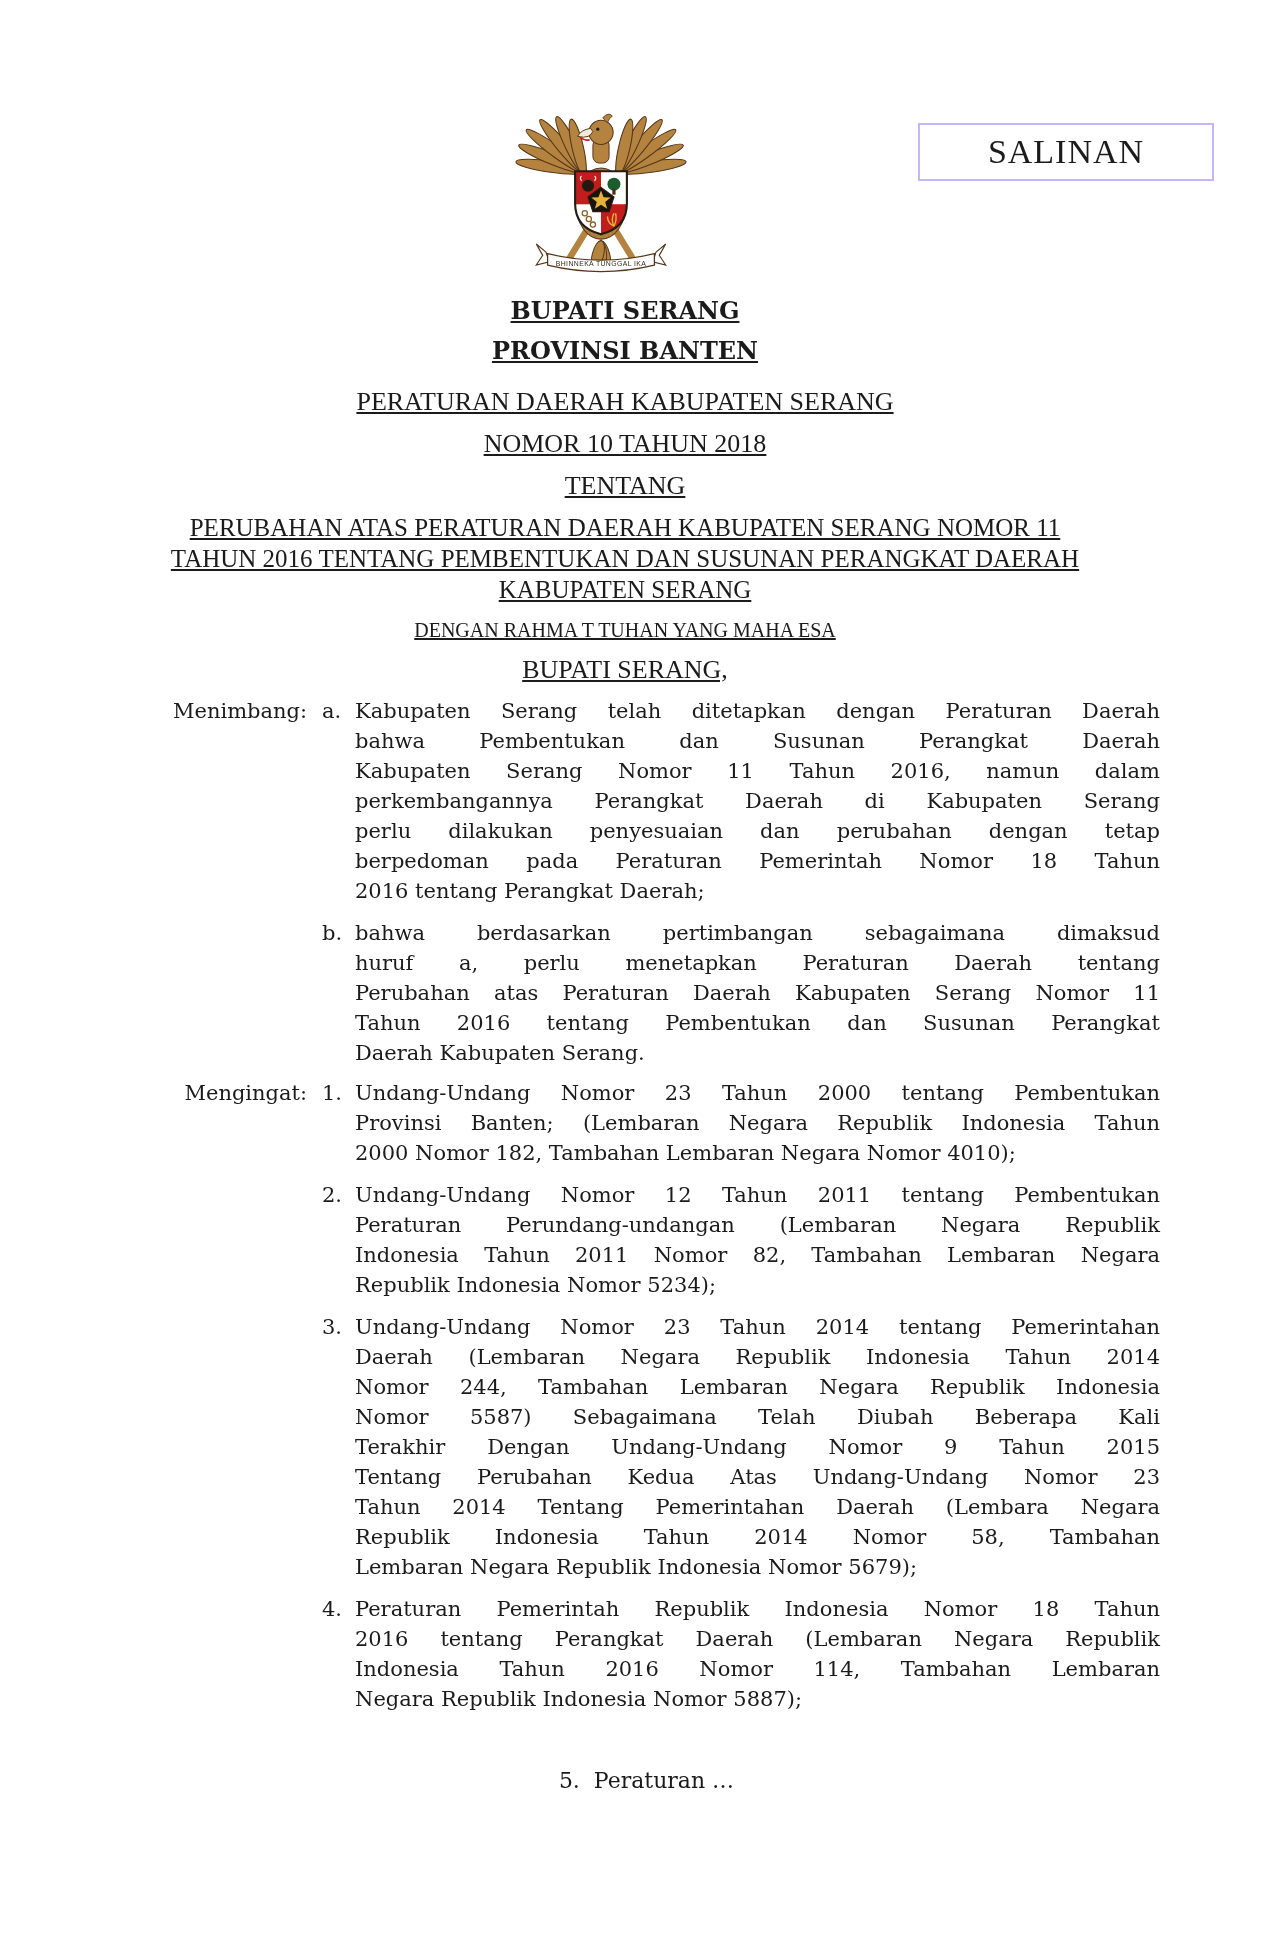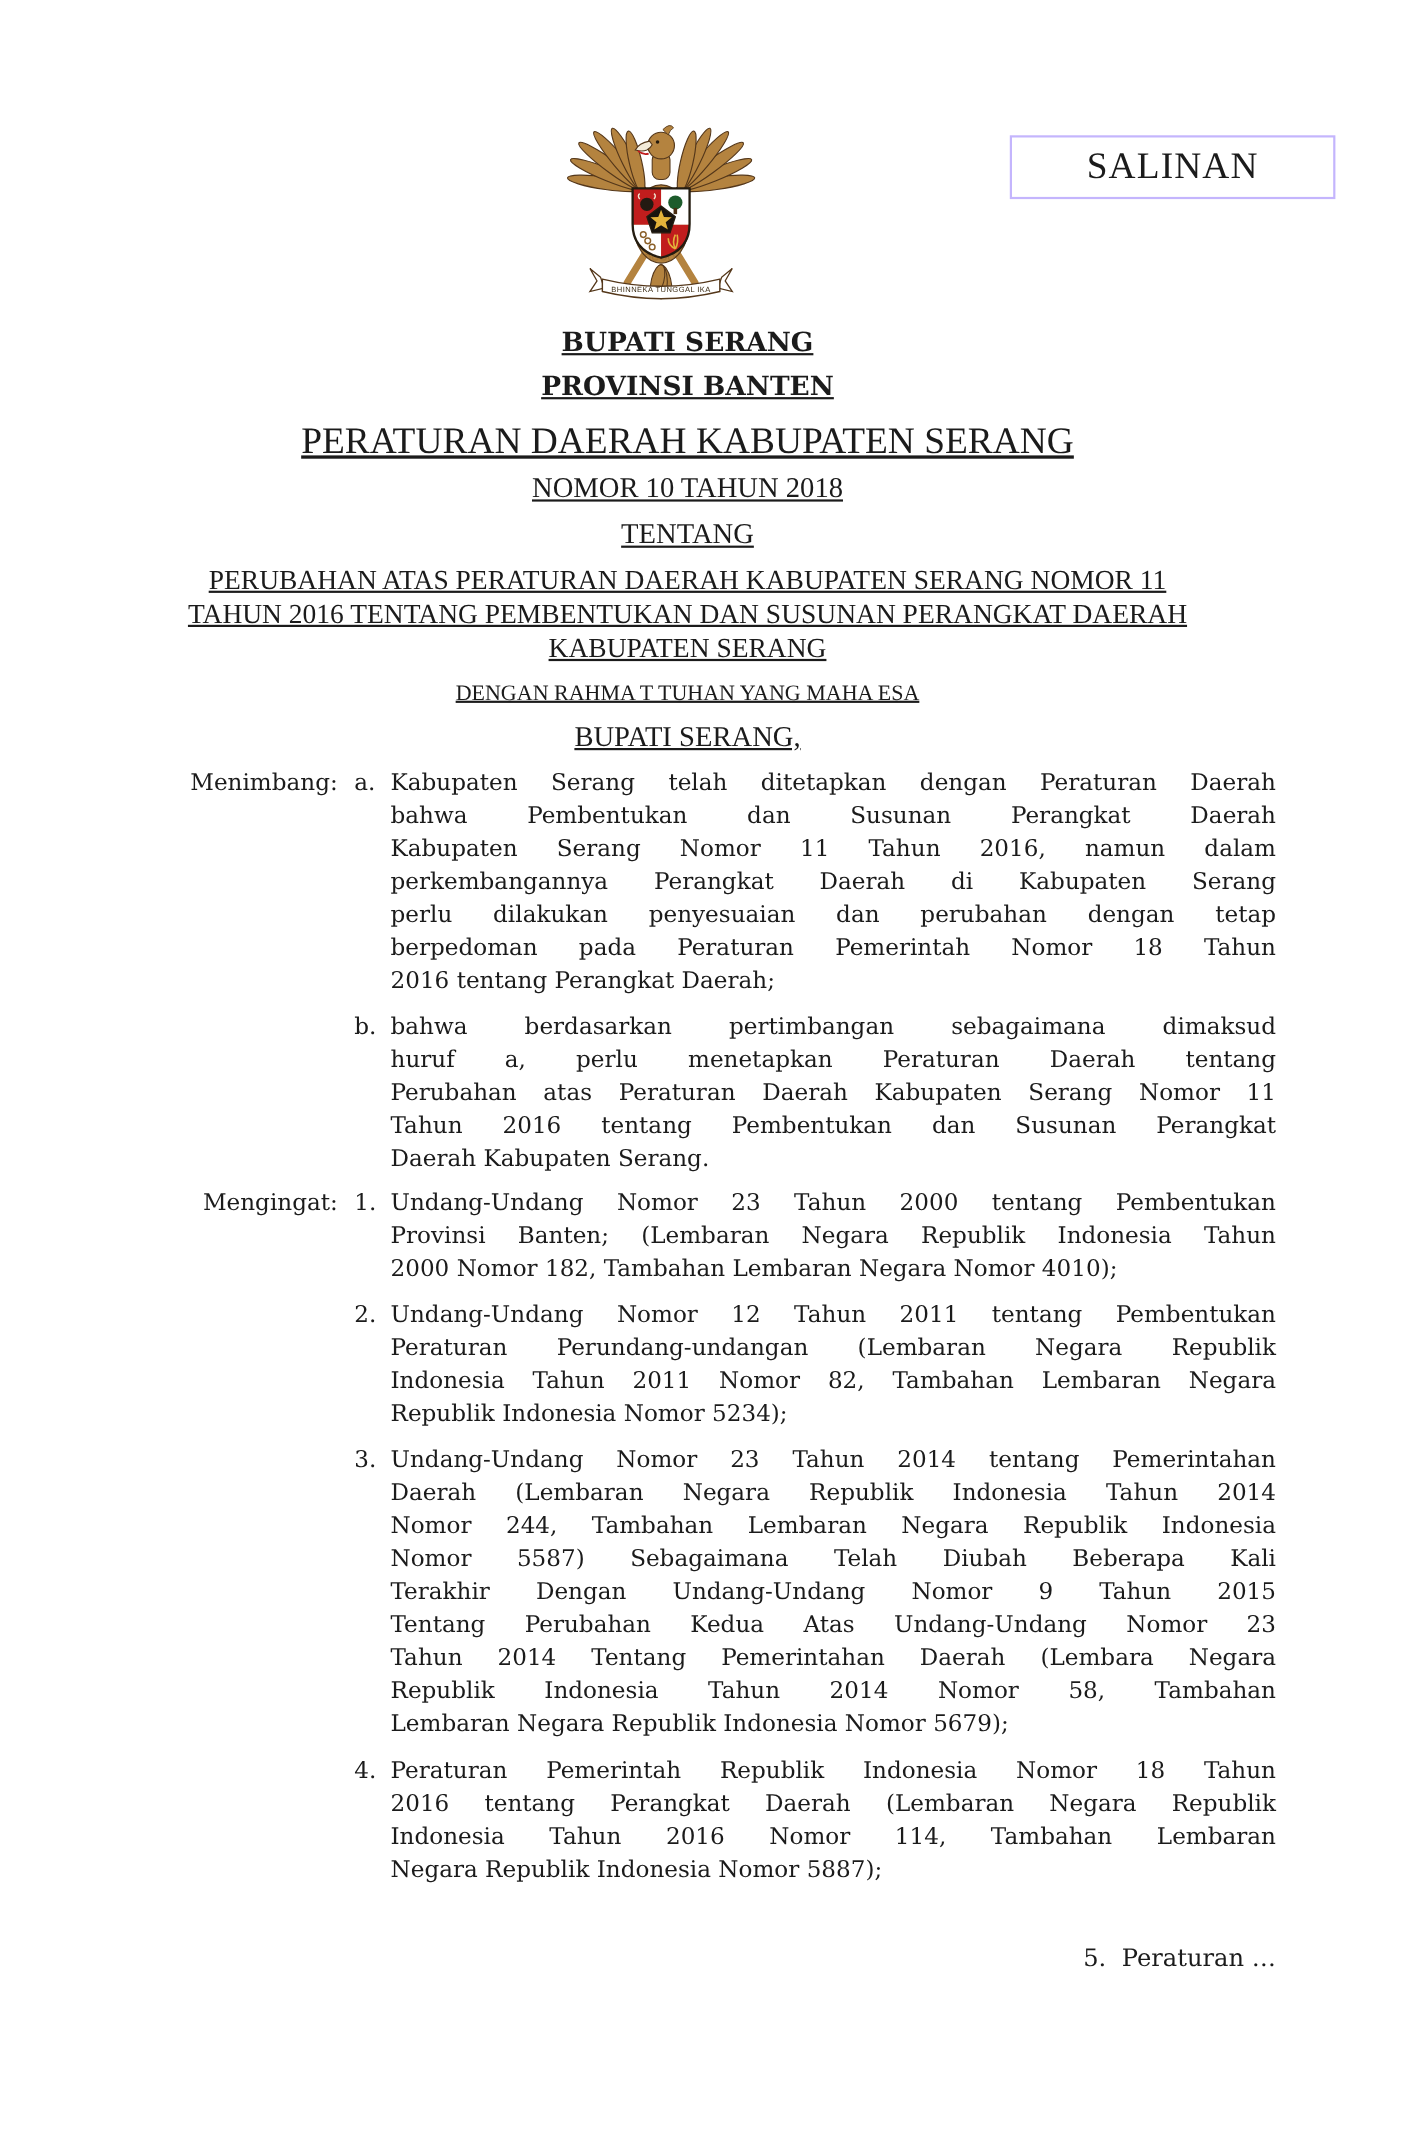--- a/index.html
+++ b/index.html
@@ -14,38 +14,38 @@
   .stamp{
     position:absolute;left:918px;top:123px;width:292px;height:54px;
     border:2px solid #c4b5fd;display:flex;align-items:center;justify-content:center;
     font-family:"Liberation Serif",serif;font-size:34px;letter-spacing:1px;
   }
   .emblem{position:absolute;left:512px;top:90px;width:178px;height:198px;}
   .content{position:absolute;left:0;top:294px;width:1276px;}
   .center-col{margin-left:128px;width:994px;text-align:center;text-decoration:underline;}
   .h-bold{font-size:24px;font-weight:bold;line-height:34px;}
   .h-bold + .h-bold{margin-top:6px;}
-  .t-doc{font-family:"Liberation Serif",serif;font-size:34px;line-height:32px;margin-top:18px;}
+  .t-doc{font-family:"Liberation Serif",serif;font-size:26px;line-height:32px;margin-top:18px;}
   .t-num{font-family:"Liberation Serif",serif;font-size:26px;line-height:32px;margin-top:10px;}
   .t-about{font-family:"Liberation Serif",serif;font-size:26px;line-height:32px;margin-top:10px;}
   .t-subject{font-family:"Liberation Serif",serif;font-size:25px;margin-top:10px;}
   .t-subject .sline{line-height:31px;}
   .t-invoc{font-family:"Liberation Serif",serif;font-size:20px;line-height:32px;margin-top:9px;}
   .t-issuer{font-family:"Liberation Serif",serif;font-size:26px;line-height:32px;margin-top:8px;}
   .list{margin-left:133px;width:1027px;margin-top:10px;}
   .row{display:grid;grid-template-columns:167px 22px 33px 805px;}
   .row + .row{margin-top:12px;}
   .cell{font-size:21px;line-height:30px;}
   .cell.label{text-align:right;}
   .cell.colon{text-align:left;}
   .cell.marker{text-align:left;}
   .jline{font-size:21px;line-height:30px;text-align:justify;text-align-last:justify;}
   .jline.last{text-align-last:left;}
   .catchword{
-    margin-left:133px;width:1027px;text-align:right;
+    margin-left:133px;width:1027px;text-align:center;
     font-size:22px;line-height:30px;margin-top:52px;white-space:pre;
   }
 </style>
 </head>
 <body>
 
 <div class="stamp">
   <span>SALINAN</span>
 </div>
 

